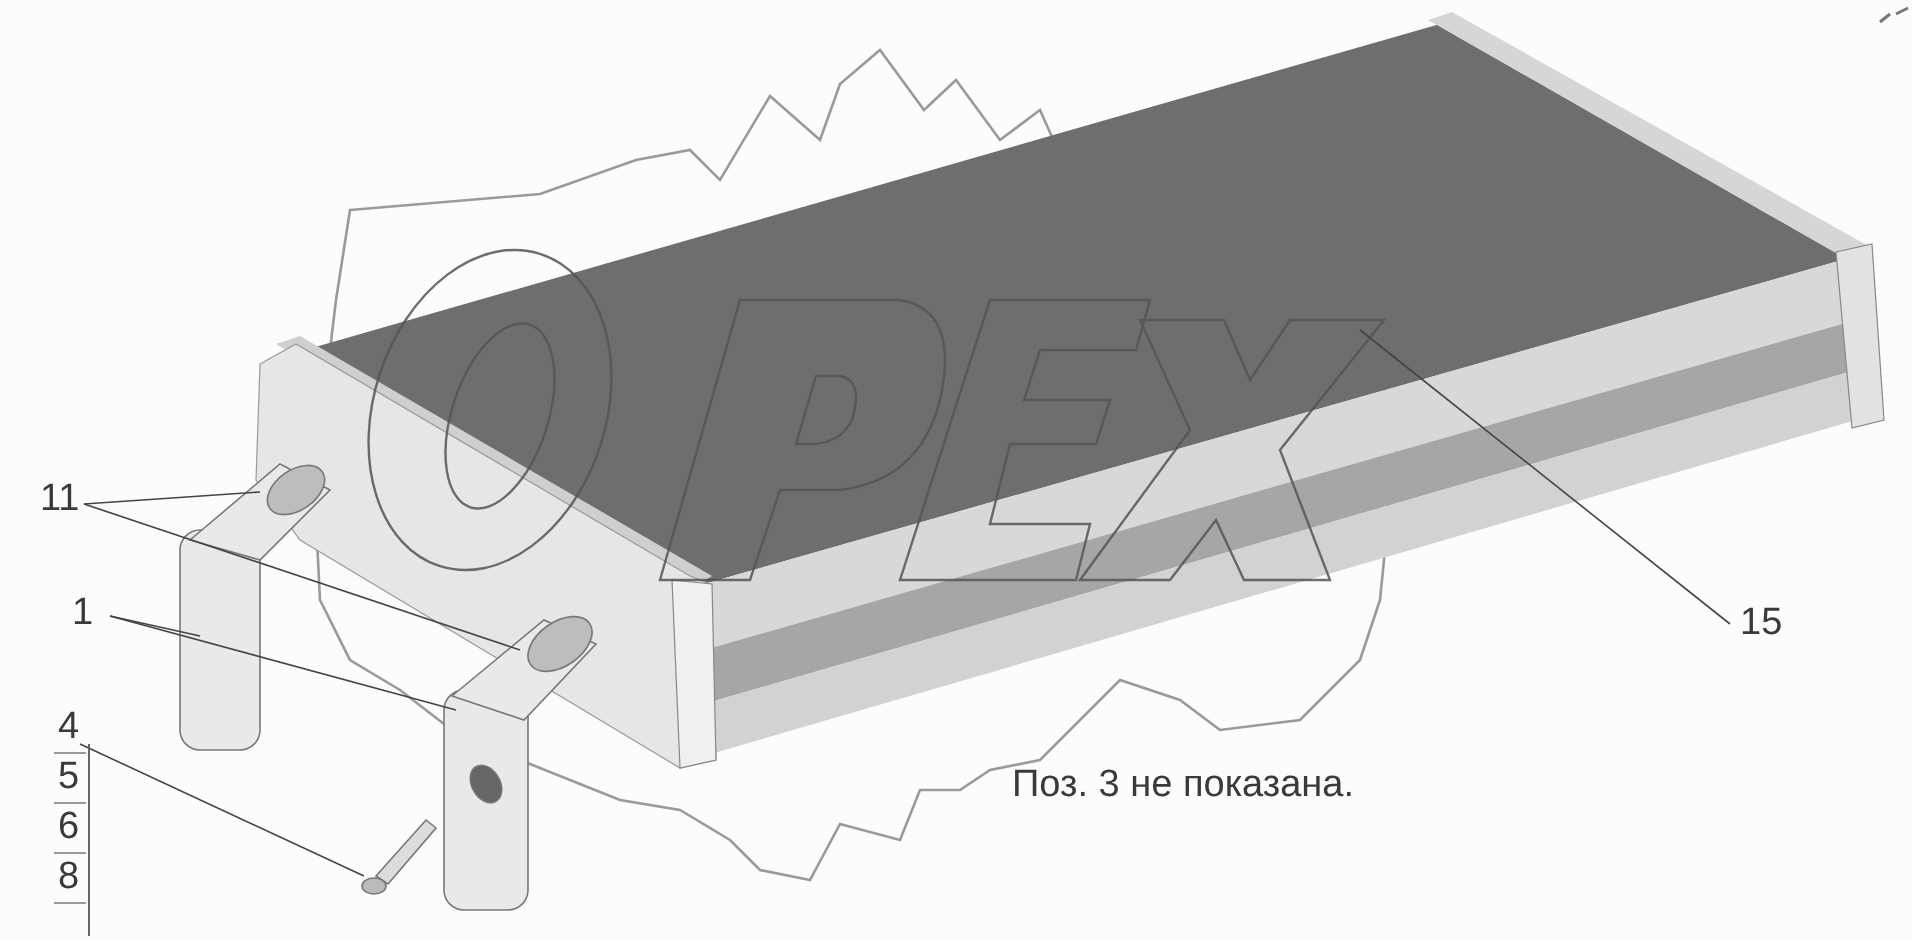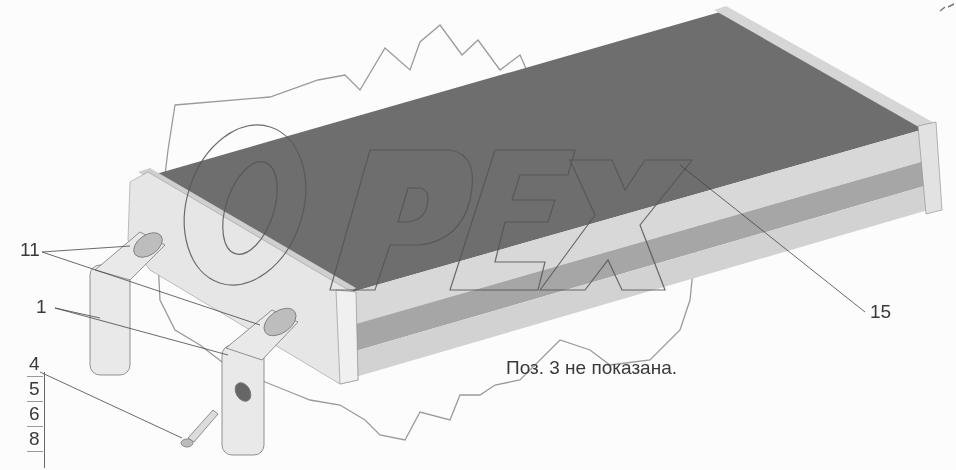--- a/index.html
+++ b/index.html
@@ -1,20 +1,20 @@
 <!DOCTYPE html>
 <html><head>
 <meta charset="utf-8">
 <style>
   html, body { margin:0; padding:0; background:#fbfcfb; }
   body { width:956px; height:470px; position:relative; overflow:hidden;
          font-family:"Liberation Sans", sans-serif; }
   #stage { position:absolute; left:0; top:0; width:932px; height:470px; }
   .callout { position:absolute; font-size:19px; color:#3a3a3a; line-height:1; }
-  .note { position:absolute; font-size:19px; color:#3a3a3a; line-height:24px; white-space:nowrap; }
+  .note { position:absolute; font-size:19px; color:#3a3a3a; line-height:24px; white-space:nowrap;margin-top:25px; }
   .stack { position:absolute; left:27px; top:352px; width:16px; }
   .stack .cell { font-size:19px; color:#3a3a3a; line-height:24px; height:24px;
                  border-bottom:1px solid #9a9a9a; padding-left:2px; }
   .stack .rule { position:absolute; right:-2px; top:20px; width:1px; height:96px; background:#666; }
 </style>
 </head>
 <body>
 
 <div id="stage">
   <svg width="956" height="470" viewBox="0 0 956 470">

